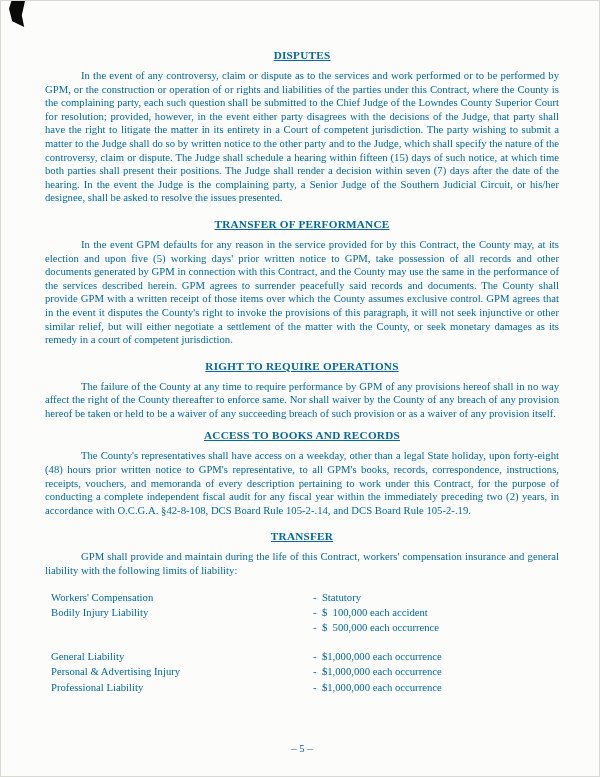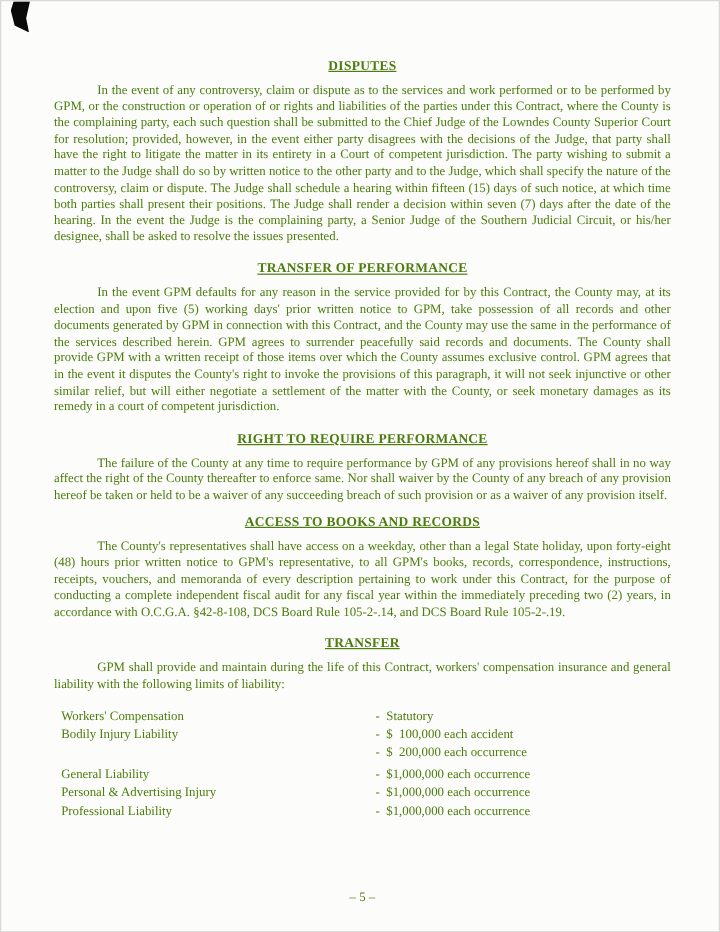--- a/index.html
+++ b/index.html
@@ -8,21 +8,21 @@
     background: #e9e9e7;
   }
   .page {
     position: relative;
     width: 600px;
     height: 777px;
     box-sizing: border-box;
     margin: 0 auto;
     background: #fcfcfa;
     border: 1px solid #d8d8d4;
-    color: #4d7c0f;
+    color: #0369a1;
     font-family: "Liberation Serif", serif;
     padding: 48px 40px 14px 44px;
     display: flex;
     flex-direction: column;
     overflow: hidden;
   }
   .scan-artifact {
     position: absolute;
     top: 0;
     left: 8px;
@@ -55,21 +55,21 @@
   .ins-table {
     margin-top: 12px;
     padding-left: 6px;
     font-size: 10.7px;
     line-height: 15.2px;
   }
   .ins-row {
     display: flex;
   }
   .ins-row.gap-before {
-    margin-top: 3px;
+    margin-top: 14px;
   }
   .ins-label {
     width: 262px;
     flex: 0 0 auto;
   }
   .ins-value {
     white-space: pre;
   }
   .page-footer {
     margin-top: auto;
@@ -89,21 +89,21 @@
     <h2 class="section-heading">DISPUTES</h2>
     <p class="body-text">In the event of any controversy, claim or dispute as to the services and work performed or to be performed by GPM, or the construction or operation of or rights and liabilities of the parties under this Contract, where the County is the complaining party, each such question shall be submitted to the Chief Judge of the Lowndes County Superior Court for resolution; provided, however, in the event either party disagrees with the decisions of the Judge, that party shall have the right to litigate the matter in its entirety in a Court of competent jurisdiction.  The party wishing to submit a matter to the Judge shall do so by written notice to the other party and to the Judge, which shall specify the nature of the controversy, claim or dispute.  The Judge shall schedule a hearing within fifteen (15) days of such notice, at which time both parties shall present their positions.  The Judge shall render a decision within seven (7) days after the date of the hearing.  In the event the Judge is the complaining party, a Senior Judge of the Southern Judicial Circuit, or his/her designee, shall be asked to resolve the issues presented.</p>
   </section>
 
   <section class="section">
     <h2 class="section-heading">TRANSFER OF PERFORMANCE</h2>
     <p class="body-text">In the event GPM defaults for any reason in the service provided for by this Contract, the County may, at its election and upon five (5) working days' prior written notice to GPM, take possession of all records and other documents generated by GPM in connection with this Contract, and the County may use the same in the performance of the services described herein. GPM agrees to surrender peacefully said records and documents. The County shall provide GPM with a written receipt of those items over which the County assumes exclusive control. GPM agrees that in the event it disputes the County's right to invoke the provisions of this paragraph, it will not seek injunctive or other similar relief, but will either negotiate a settlement of the matter with the County, or seek monetary damages as its remedy in a court of competent jurisdiction.</p>
   </section>
 
   <section class="section">
-    <h2 class="section-heading">RIGHT TO REQUIRE PERFORMANCE</h2>
+    <h2 class="section-heading">RIGHT TO REQUIRE OPERATIONS</h2>
     <p class="body-text">The failure of the County at any time to require performance by GPM of any provisions hereof shall in no way affect the right of the County thereafter to enforce same.  Nor shall waiver by the County of any breach of any provision hereof be taken or held to be a waiver of any succeeding breach of such provision or as a waiver of any provision itself.</p>
   </section>
 
   <section class="section section-access">
     <h2 class="section-heading">ACCESS TO BOOKS AND RECORDS</h2>
     <p class="body-text">The County's representatives shall have access on a weekday, other than a legal State holiday, upon forty-eight (48) hours prior written notice to GPM's representative, to all GPM's books, records, correspondence, instructions, receipts, vouchers, and memoranda of every description pertaining to work under this Contract, for the purpose of conducting a complete independent fiscal audit for any fiscal year within the immediately preceding two (2) years, in accordance with O.C.G.A. §42-8-108, DCS Board Rule 105-2-.14, and DCS Board Rule 105-2-.19.</p>
   </section>
 
   <section class="section">
     <h2 class="section-heading">TRANSFER</h2>
@@ -114,21 +114,21 @@
     <div class="ins-row">
       <span class="ins-label">Workers' Compensation</span>
       <span class="ins-value">-  Statutory</span>
     </div>
     <div class="ins-row">
       <span class="ins-label">Bodily Injury Liability</span>
       <span class="ins-value">-  $  100,000 each accident</span>
     </div>
     <div class="ins-row">
       <span class="ins-label"></span>
-      <span class="ins-value">-  $  200,000 each occurrence</span>
+      <span class="ins-value">-  $  500,000 each occurrence</span>
     </div>
     <div class="ins-row gap-before">
       <span class="ins-label">General Liability</span>
       <span class="ins-value">-  $1,000,000 each occurrence</span>
     </div>
     <div class="ins-row">
       <span class="ins-label">Personal &amp; Advertising Injury</span>
       <span class="ins-value">-  $1,000,000 each occurrence</span>
     </div>
     <div class="ins-row">

